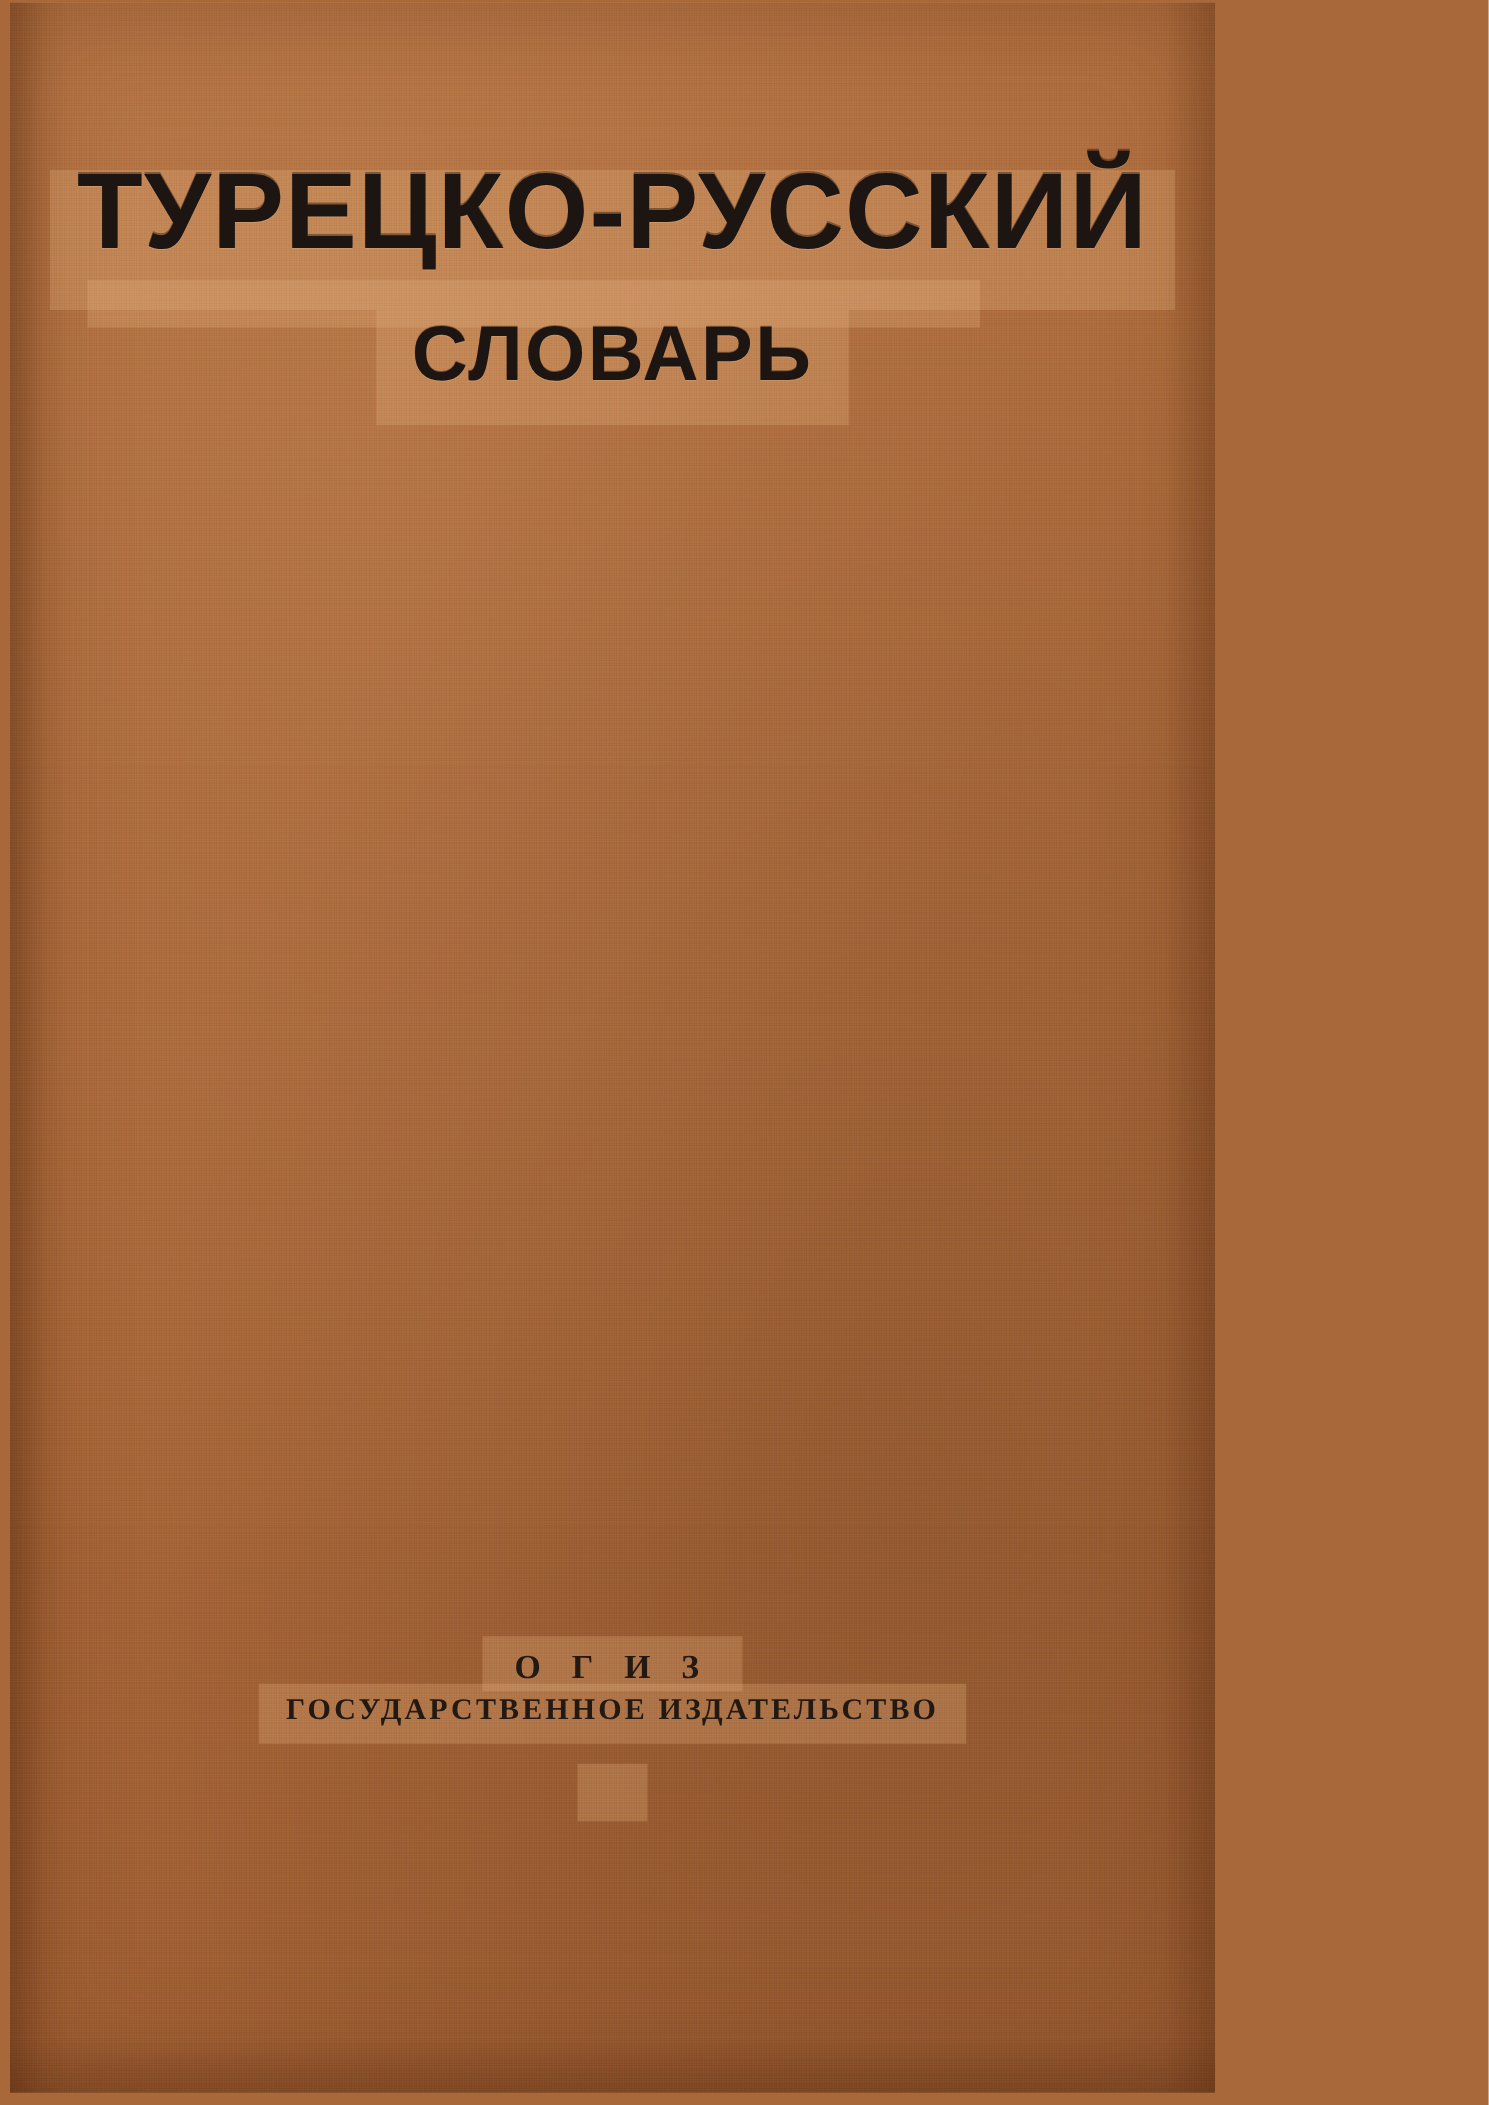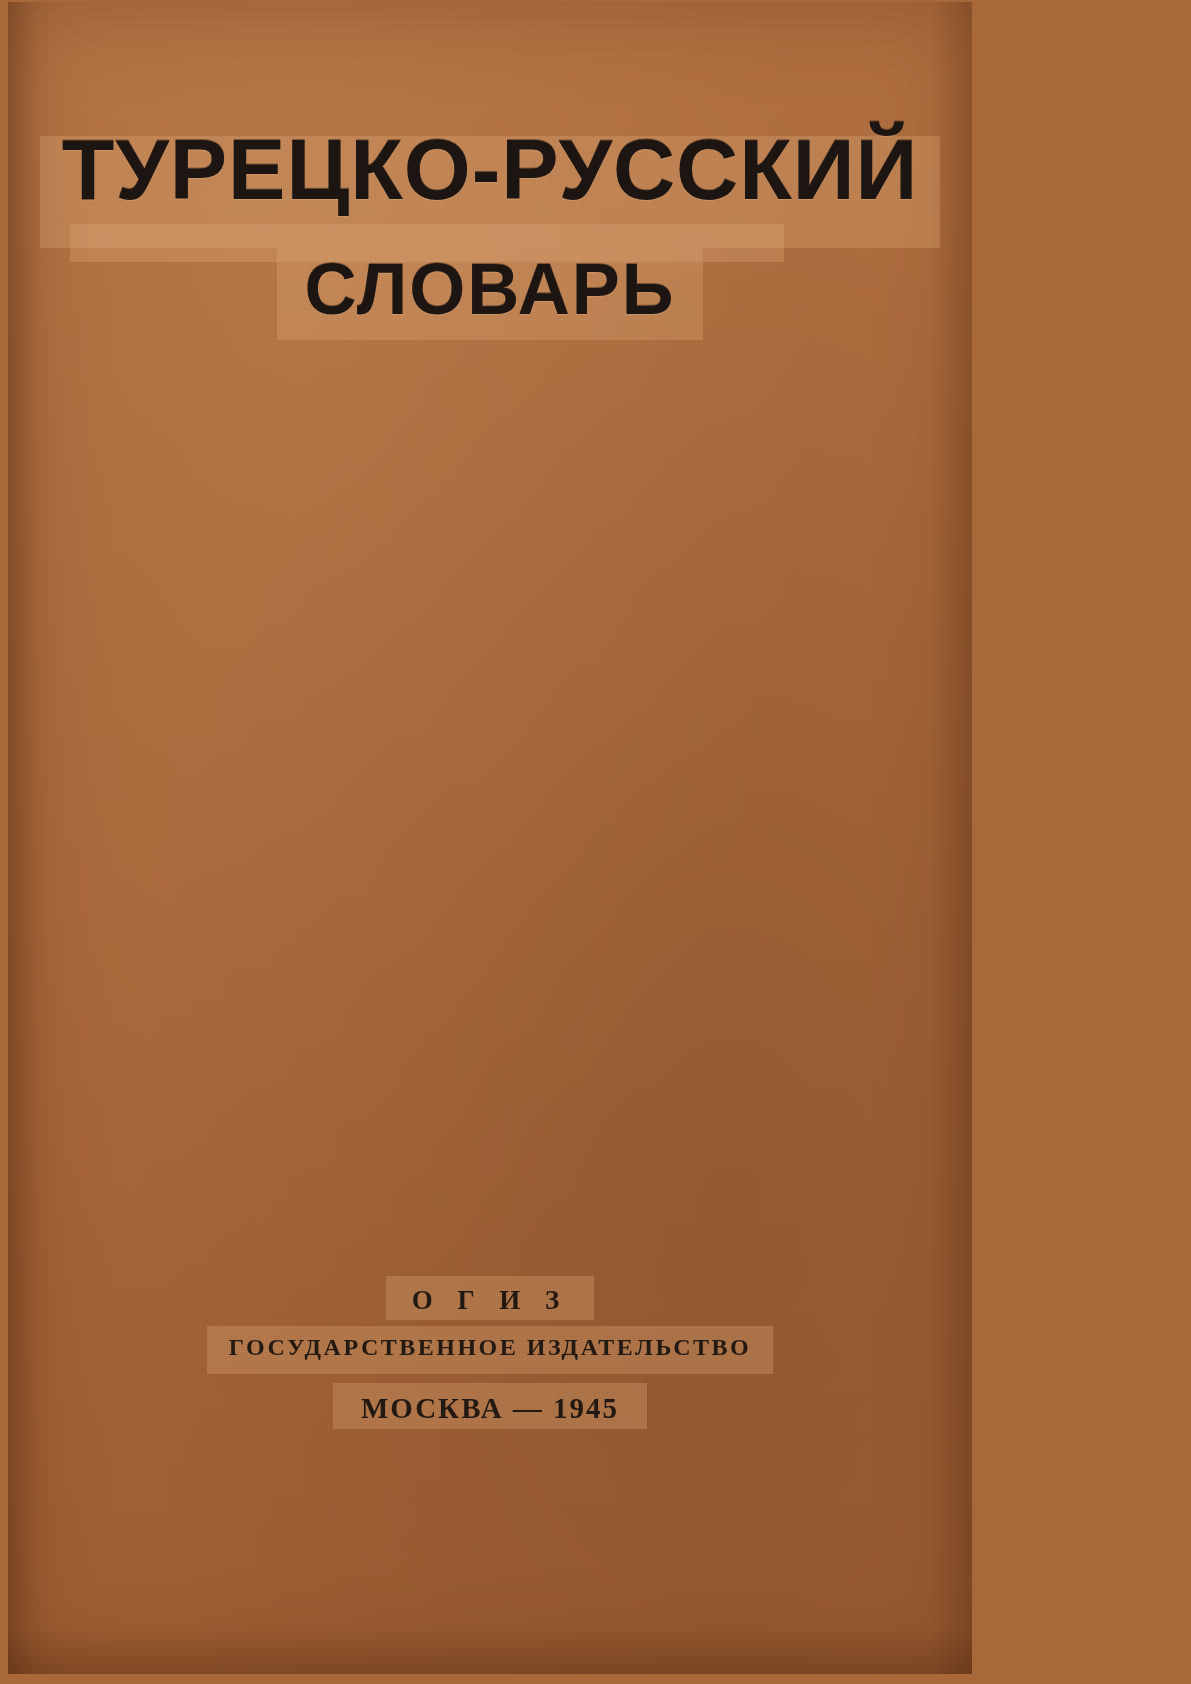--- a/index.html
+++ b/index.html
@@ -89,21 +89,21 @@
     line-height: 1.05;
     padding: 4px 14px;
     text-shadow: 0 1px 0 rgba(255,220,180,0.18), 0 -1px 0 rgba(0,0,0,0.35);
   }
   .title-line2 {
     position: relative;
     display: inline-block;
     margin-top: 26px;
     font-family: "Liberation Sans", sans-serif;
     font-weight: bold;
-    font-size: 72px;
+    font-size: 62px;
     letter-spacing: 2px;
     color: #1d1512;
     padding: 4px 14px;
     text-shadow: 0 1px 0 rgba(255,220,180,0.18), 0 -1px 0 rgba(0,0,0,0.35);
   }
 
   
   .imprint {
     position: absolute;
     left: 0;
@@ -115,21 +115,20 @@
   .imprint > div {
     position: relative;
     display: inline-block;
     padding: 3px 10px;
     font-family: "Liberation Serif", serif;
     font-weight: bold;
   }
   .imp-ogiz {
     font-size: 27px;
     letter-spacing: 9px;
-    margin-bottom: 12px;
   }
   .imp-pub {
     font-size: 24px;
     letter-spacing: 2.5px;
     margin-bottom: 7px;
   }
   .imp-pub2 {
     font-size: 32px;
     letter-spacing: 2.5px;
     margin-bottom: 18px;
@@ -177,17 +176,16 @@
       </div>
       <br>
       <div class="imp-pub">
         <span class="stamp-bg" style="left:-12px; top:-5px; width:calc(100% + 24px); height:48px;"></span>
         <span class="txt">ГОСУДАРСТВЕННОЕ ИЗДАТЕЛЬСТВО</span>
       </div>
       <br>
       <br>
       <div class="imp-city">
         <span class="stamp-bg" style="left:-18px; top:-6px; width:calc(100% + 36px); height:46px;"></span>
-        <span class="txt">МОСКВА — 1945</span>
       </div>
     </div>
   </div>
 </div>
 
 </body></html>

